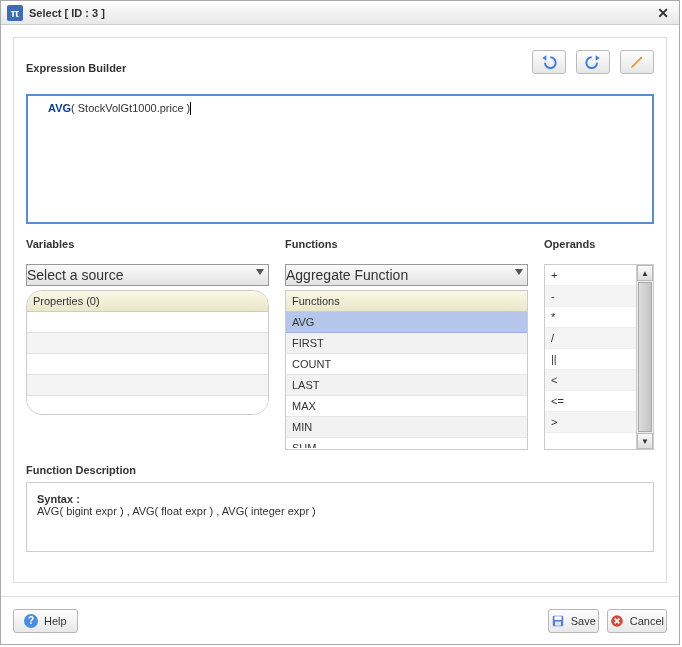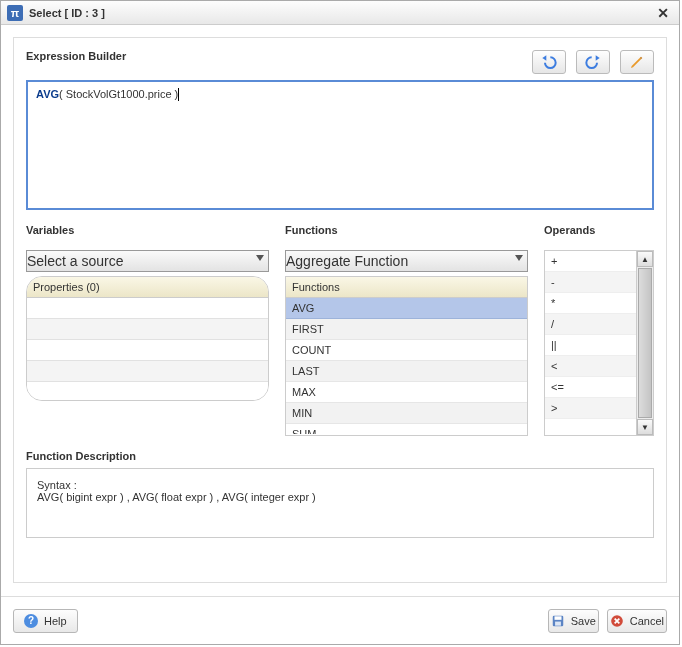--- a/index.html
+++ b/index.html
@@ -46,38 +46,38 @@
     height: 571px;
   }
   .panel {
     border: 1px solid #ddd;
     padding: 12px;
     height: 546px;
     background: #fff;
   }
   .header-row {
     display:flex;
-    align-items:flex-start;
-    margin-bottom:6px;
+    align-items:flex-end;
+    margin-bottom:20px;
   }
   .header-row .lbl { font-weight:bold; flex:1; }
   .icon-btn {
     width:34px; height:24px;
     border:1px solid #bbb;
     background:linear-gradient(#fefefe,#e6e6e6);
     border-radius:3px;
     margin-left:10px;
     display:flex; align-items:center; justify-content:center;
     cursor:pointer;
   }
   .icon-btn svg { width:16px; height:16px; }
   .expr-box {
     border:2px solid #5a8bd6;
     height:130px;
-    padding:6px 8px;
+    padding:6px 20px;
     font-size:11px;
     overflow:auto;
     background:#fff;
     margin-bottom:14px;
     white-space: pre-wrap;
   }
   .expr-box .fn { color:#0b3c8c; font-weight:bold;}
   .expr-box .arg { color:#333; }
   .expr-box .caret {
     display:inline-block; width:1px; height:13px; background:#000; vertical-align:middle; position:relative; top:-1px;
@@ -158,21 +158,21 @@
   .fn-desc {
     margin-top:14px;
   }
   .fn-desc .lbl { font-weight:bold; display:block; margin-bottom:6px;}
   .fn-desc-box {
     border:1px solid #ccc;
     padding:10px 10px 22px;
     min-height:70px;
     font-size:11px;
   }
-  .fn-desc-box .syntax-label { font-weight: normal; }
+  .fn-desc-box .syntax-label { font-weight: bold; }
   .footer {
     border-top:1px solid #ddd;
     height:48px;
     display:flex;
     align-items:center;
     padding:0 12px;
     background:#fff;
   }
   .footer .spacer { flex:1; }
   .btn {

